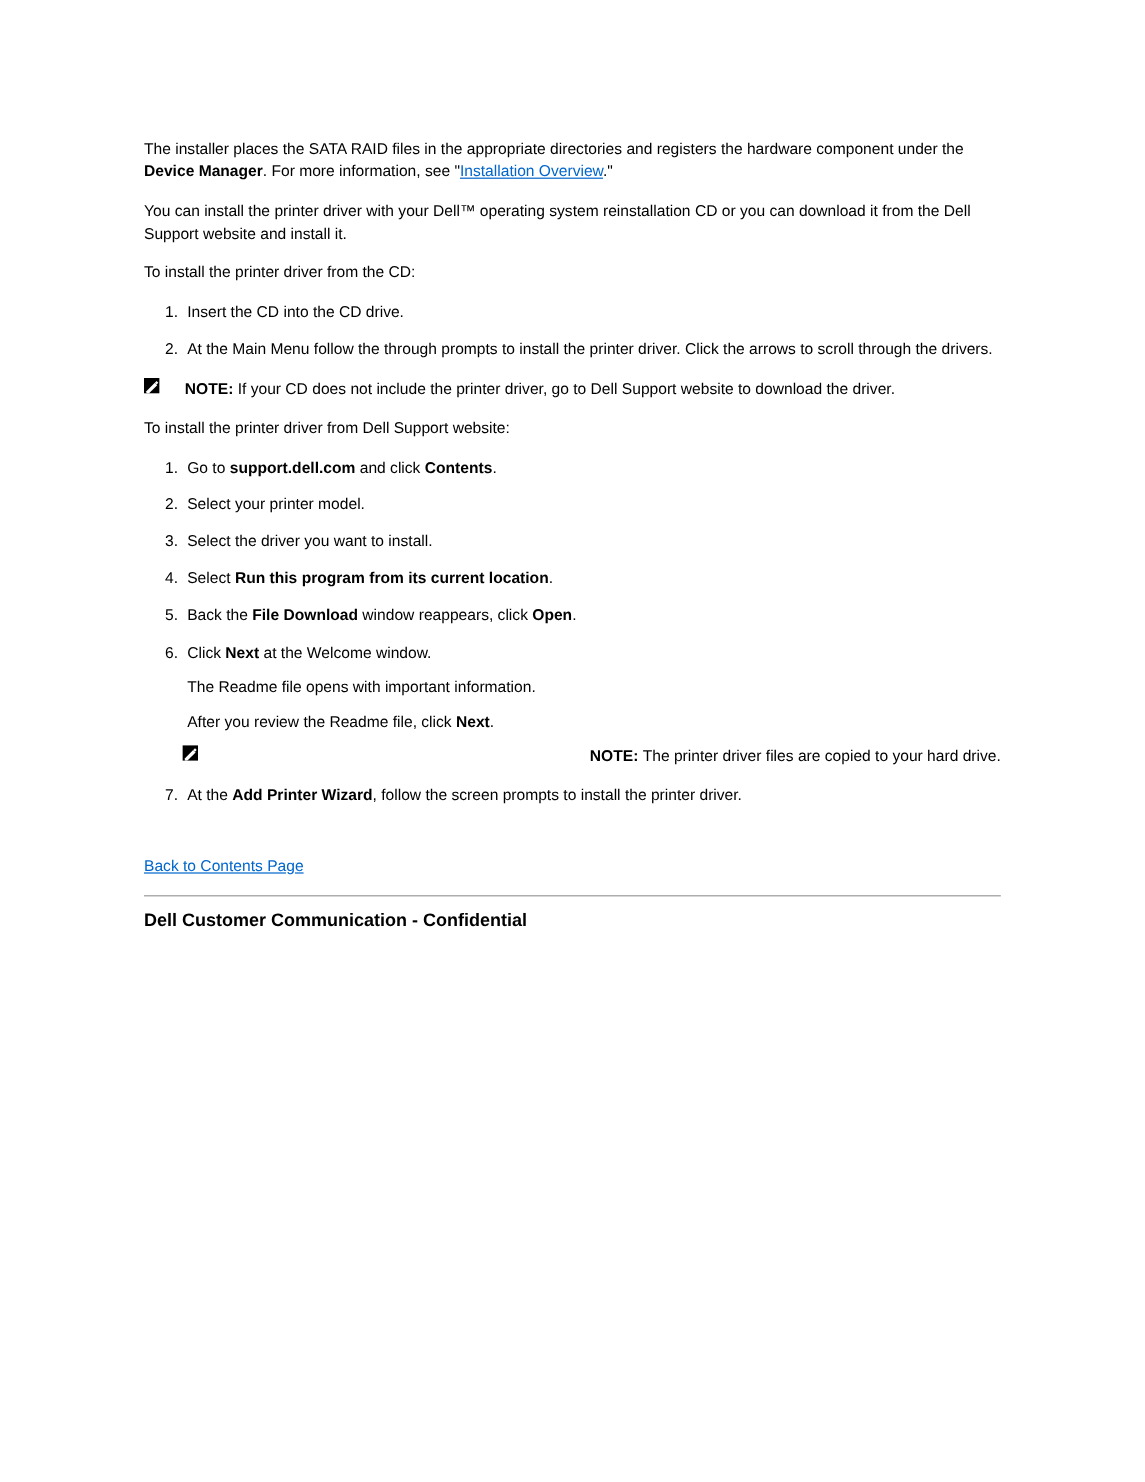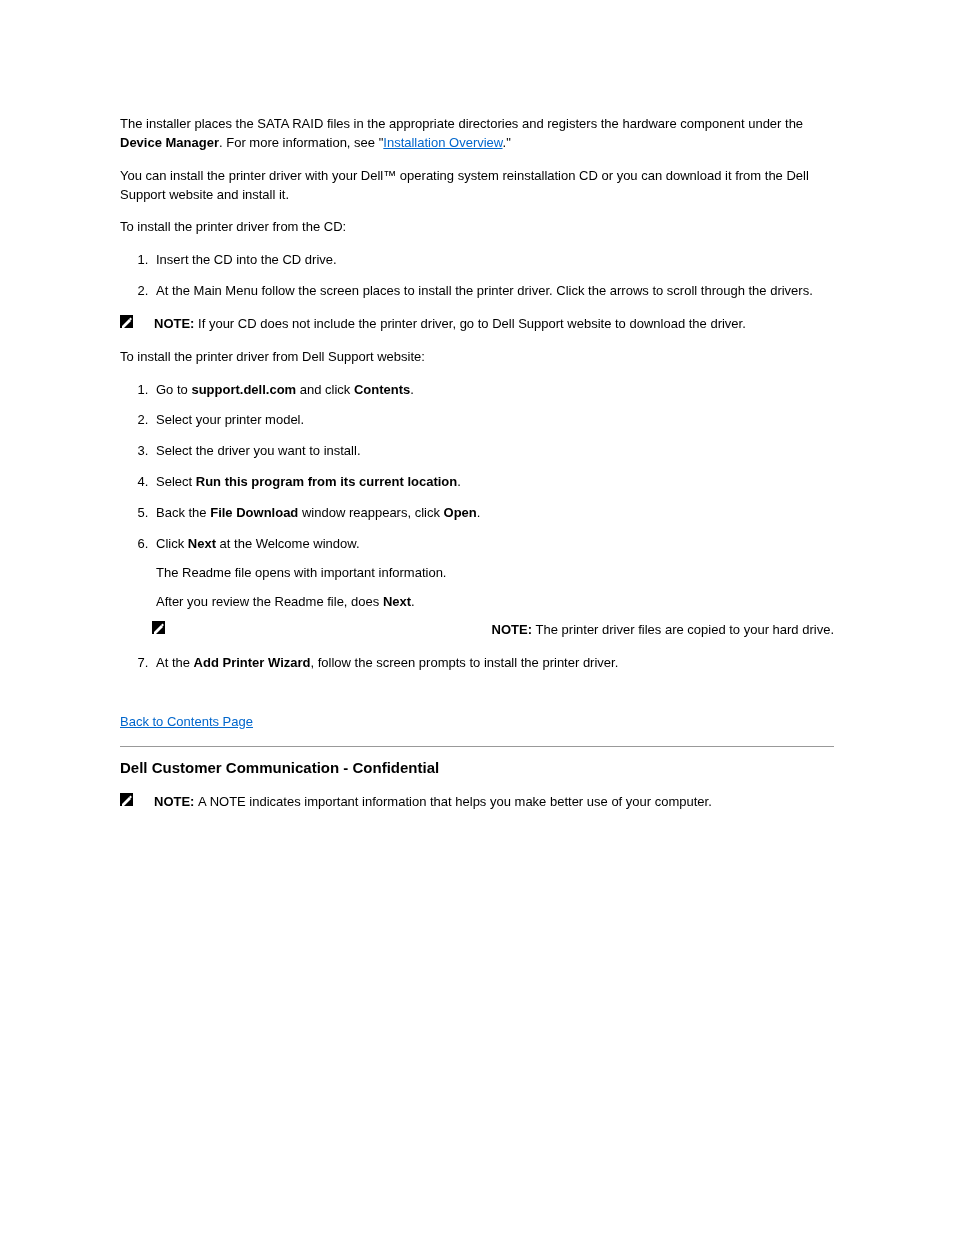--- a/index.html
+++ b/index.html
@@ -76,21 +76,21 @@
   <p class="para">
     <span>The installer places the SATA RAID files in the appropriate directories and registers the hardware component under the </span><span class="bold">Device Manager</span><span>. For more information, see "</span><a class="link" href="#">Installation Overview</a><span>."</span>
   </p>
 
   <p class="para">You can install the printer driver with your Dell™ operating system reinstallation CD or you can download it from the Dell Support website and install it.</p>
 
   <p class="para">To install the printer driver from the CD:</p>
 
   <ol class="step-list">
     <li><span>Insert the CD into the CD drive.</span></li>
-    <li><span>At the Main Menu follow the screen places to install the printer driver. Click the arrows to scroll through the drivers.</span></li>
+    <li><span>At the Main Menu follow the through prompts to install the printer driver. Click the arrows to scroll through the drivers.</span></li>
   </ol>
 
   <div class="note-row">
     <span class="note-icon">
       <svg viewBox="0 0 13 13" width="13" height="13">
           <rect x="0" y="0" width="13" height="13" fill="#000000"></rect>
           <path d="M2 11 L9 4 L11 6 L4 13 L2 13 Z" fill="#ffffff"></path>
           <rect x="9.5" y="3" width="2" height="2" transform="rotate(45 10.5 4)" fill="#ffffff"></rect>
         </svg>
     </span>
@@ -110,21 +110,21 @@
     <li>
       <span>Select </span><span class="bold">Run this program from its current location</span><span>.</span>
     </li>
     <li>
       <span>Back the </span><span class="bold">File Download</span><span> window reappears, click </span><span class="bold">Open</span><span>.</span>
     </li>
     <li>
       <span>Click </span><span class="bold">Next</span><span> at the Welcome window.</span>
       <div class="sub">The Readme file opens with important information.</div>
       <div class="sub">
-        <span>After you review the Readme file, does </span><span class="bold">Next</span><span>.</span>
+        <span>After you review the Readme file, click </span><span class="bold">Next</span><span>.</span>
       </div>
       <div class="sub note-row pullleft">
         <span class="note-icon">
           <svg viewBox="0 0 13 13" width="13" height="13">
               <rect x="0" y="0" width="13" height="13" fill="#000000"></rect>
               <path d="M2 11 L9 4 L11 6 L4 13 L2 13 Z" fill="#ffffff"></path>
               <rect x="9.5" y="3" width="2" height="2" transform="rotate(45 10.5 4)" fill="#ffffff"></rect>
             </svg>
         </span>
         <div class="note-body">
@@ -138,26 +138,14 @@
   </ol>
 
   <p class="para" style="margin-top:40px;">
     <span></span><a class="link" href="#">Back to Contents Page</a>
   </p>
 
   <hr class="rule">
 
   <h2 class="section-title">Dell Customer Communication - Confidential</h2>
 
-  <div class="note-row">
-    <span class="note-icon">
-      <svg viewBox="0 0 13 13" width="13" height="13">
-          <rect x="0" y="0" width="13" height="13" fill="#000000"></rect>
-          <path d="M2 11 L9 4 L11 6 L4 13 L2 13 Z" fill="#ffffff"></path>
-          <rect x="9.5" y="3" width="2" height="2" transform="rotate(45 10.5 4)" fill="#ffffff"></rect>
-        </svg>
-    </span>
-    <div class="note-body">
-      <span class="note-label">NOTE: </span><span>A NOTE indicates important information that helps you make better use of your computer.</span>
-    </div>
-  </div>
 
 </div>
 
 </body></html>

